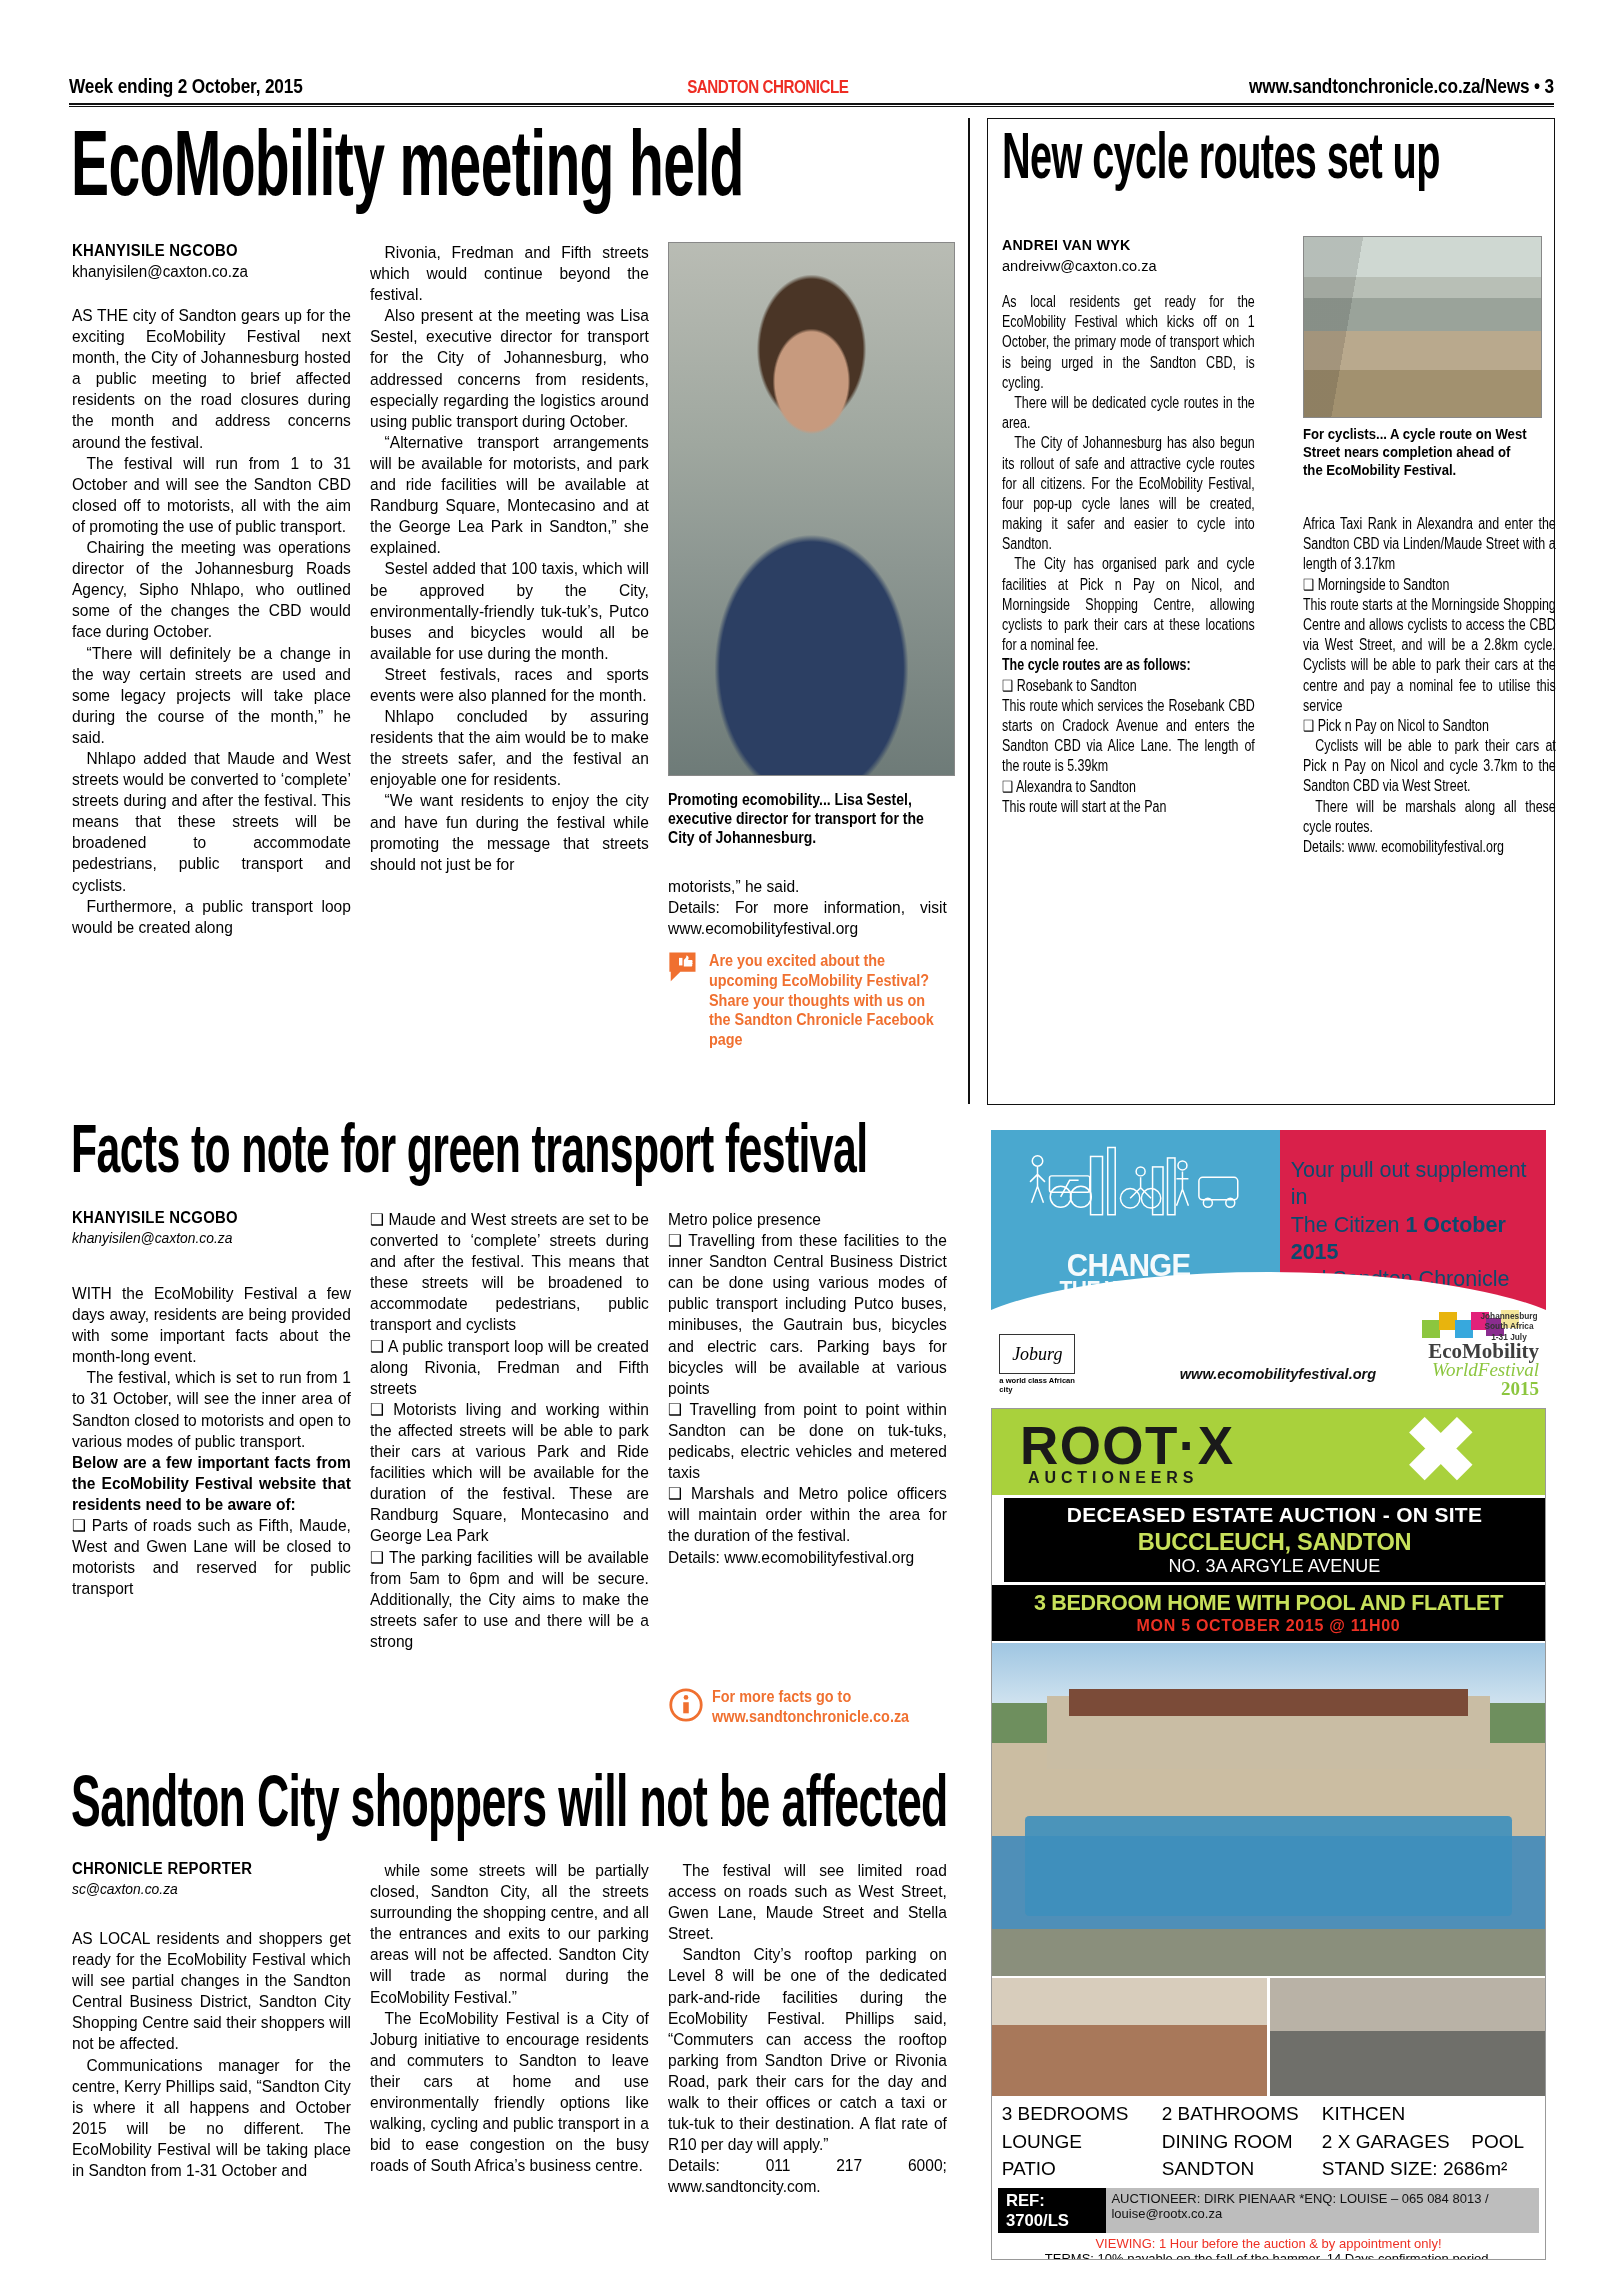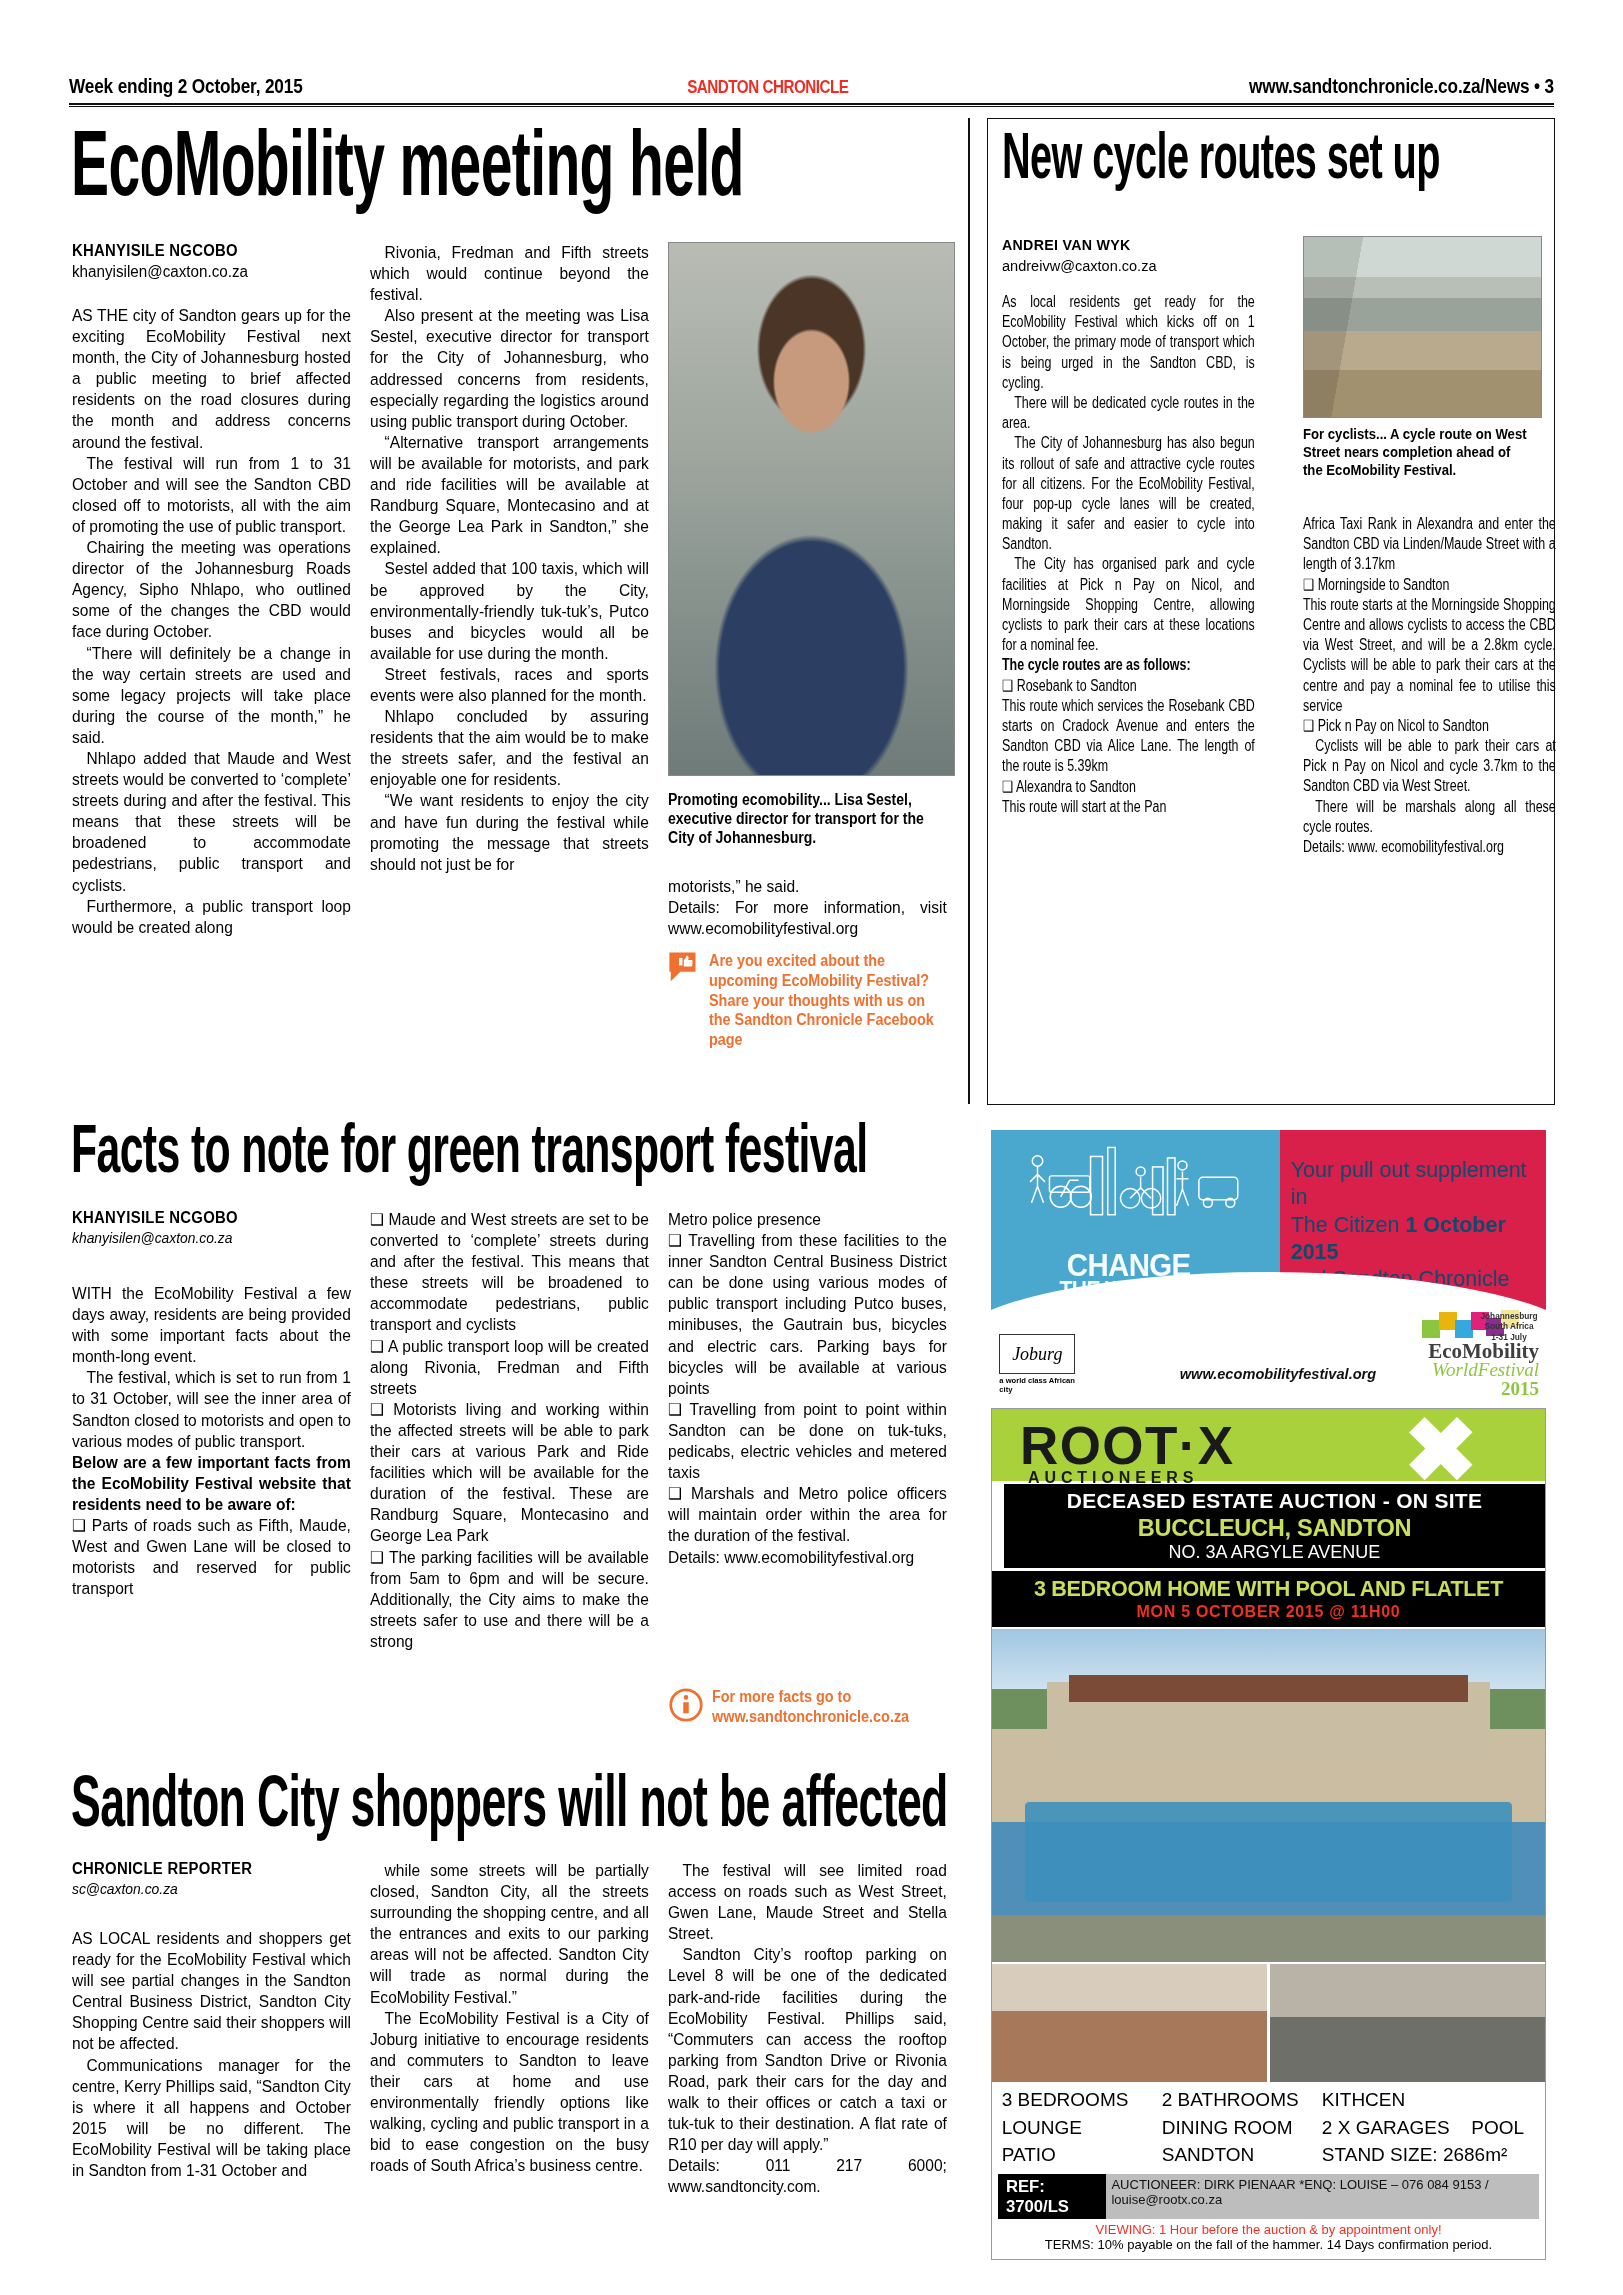--- a/index.html
+++ b/index.html
@@ -126,21 +126,21 @@
   .ecologo .w1 { font-size:21px; color:#3f3f3f; font-weight:bold; }
   .ecologo .w2 { font-size:19px; color:#8cc63f; font-style:italic; }
   .ecologo .w3 { font-size:19px; color:#8cc63f; font-weight:bold; }
   .ecologo .sub { font-size:8.3px; color:#333; font-weight:bold; line-height:1.25; }
   .sq { position:absolute; width:18px; height:18px; }
 
   
   .ad-root { position:absolute; border:0.7px solid #999; background:#fff; overflow:hidden; }
   .rx-green { background:#a9d13c; }
   .rx-black { background:#000; color:#fff; }
-  .rx-logo-row { position:relative; height:72px;padding-left:16px; }
+  .rx-logo-row { position:relative; height:86px;padding-left:16px; }
   .rx-rootx {
     position:absolute; left:28px; top:5.6px; font-weight:bold; font-size:53px;
     letter-spacing:1.4px; color:#1a1a1a; font-family:"Liberation Sans", sans-serif;
   }
   .rx-auct {
     position:absolute; left:36px; top:60px; font-weight:bold; font-size:16px;
     letter-spacing:4.9px; color:#1a1a1a;
   }
   .rx-x {
     position:absolute; right:67px; top:-2.8px; font-weight:bold; font-size:89px;
@@ -445,21 +445,21 @@
       </div>
       <div class="rx-specs" style="padding-top:1.4px;">
         <div class="c" style="width:30%;">PATIO</div>
         <div class="c" style="width:30%;">SANDTON</div>
         <div class="c" style="width:40%;">STAND SIZE: 2686m²</div>
       </div>
     </div>
 
     <div class="rx-refrow">
       <div class="rx-ref">REF: 3700/LS</div>
-      <div class="rx-auctioneer">AUCTIONEER: DIRK PIENAAR  *ENQ: LOUISE – 076 084 9153 / louise@rootx.co.za</div>
+      <div class="rx-auctioneer">AUCTIONEER: DIRK PIENAAR  *ENQ: LOUISE – 065 084 8013 / louise@rootx.co.za</div>
     </div>
 
     <div class="rx-view">VIEWING: 1 Hour before the auction &amp; by appointment only!</div>
     <div class="rx-terms">TERMS: 10% payable on the fall of the hammer. 14 Days confirmation period.</div>
 
   </div>
 
 </div>
 
 

